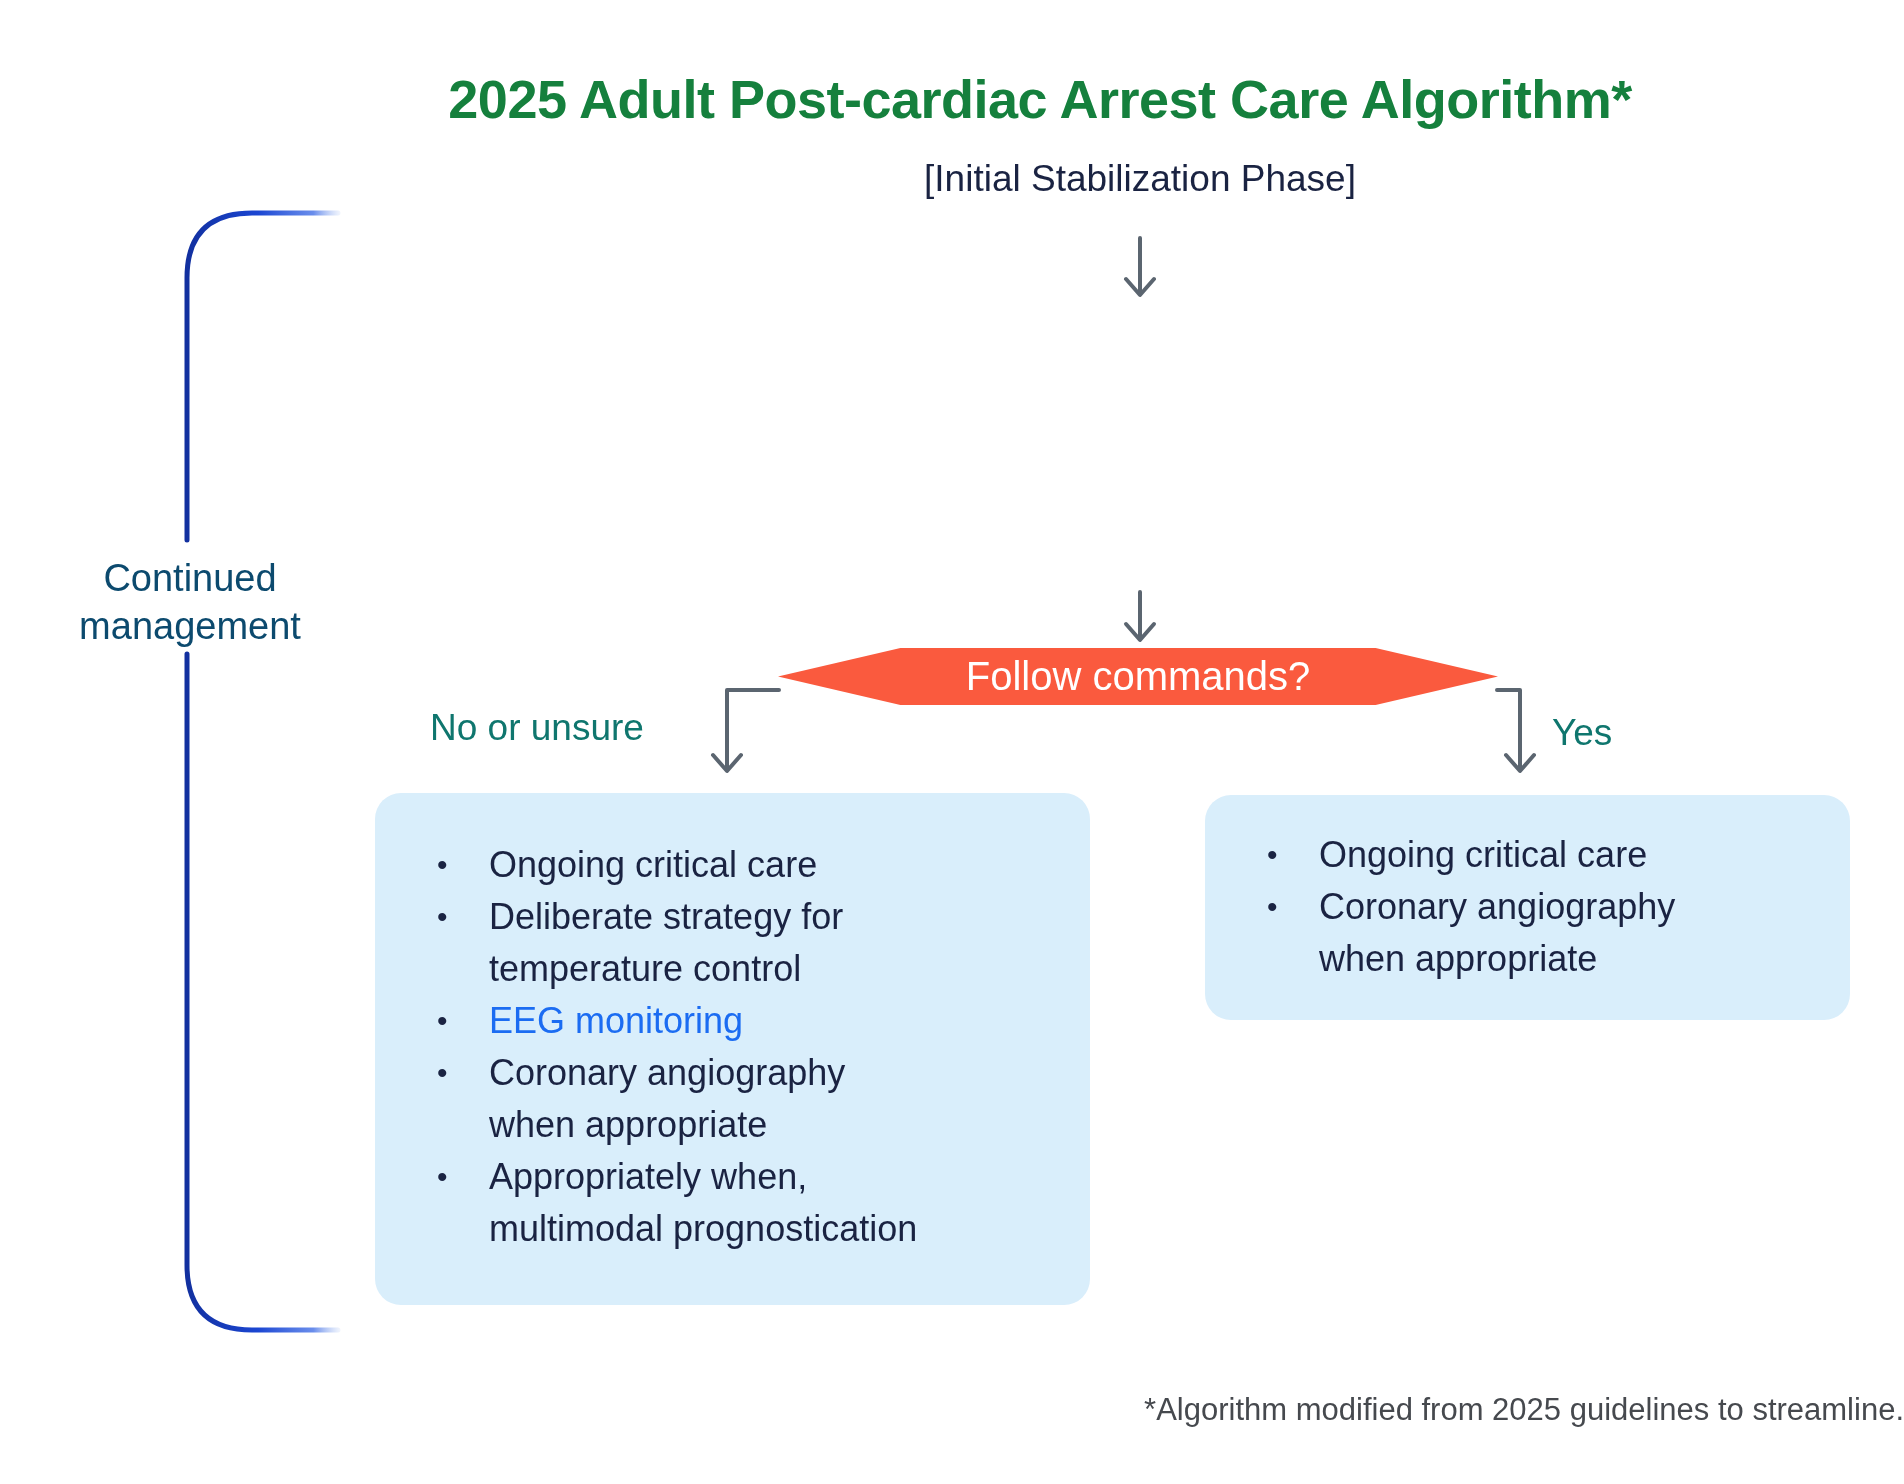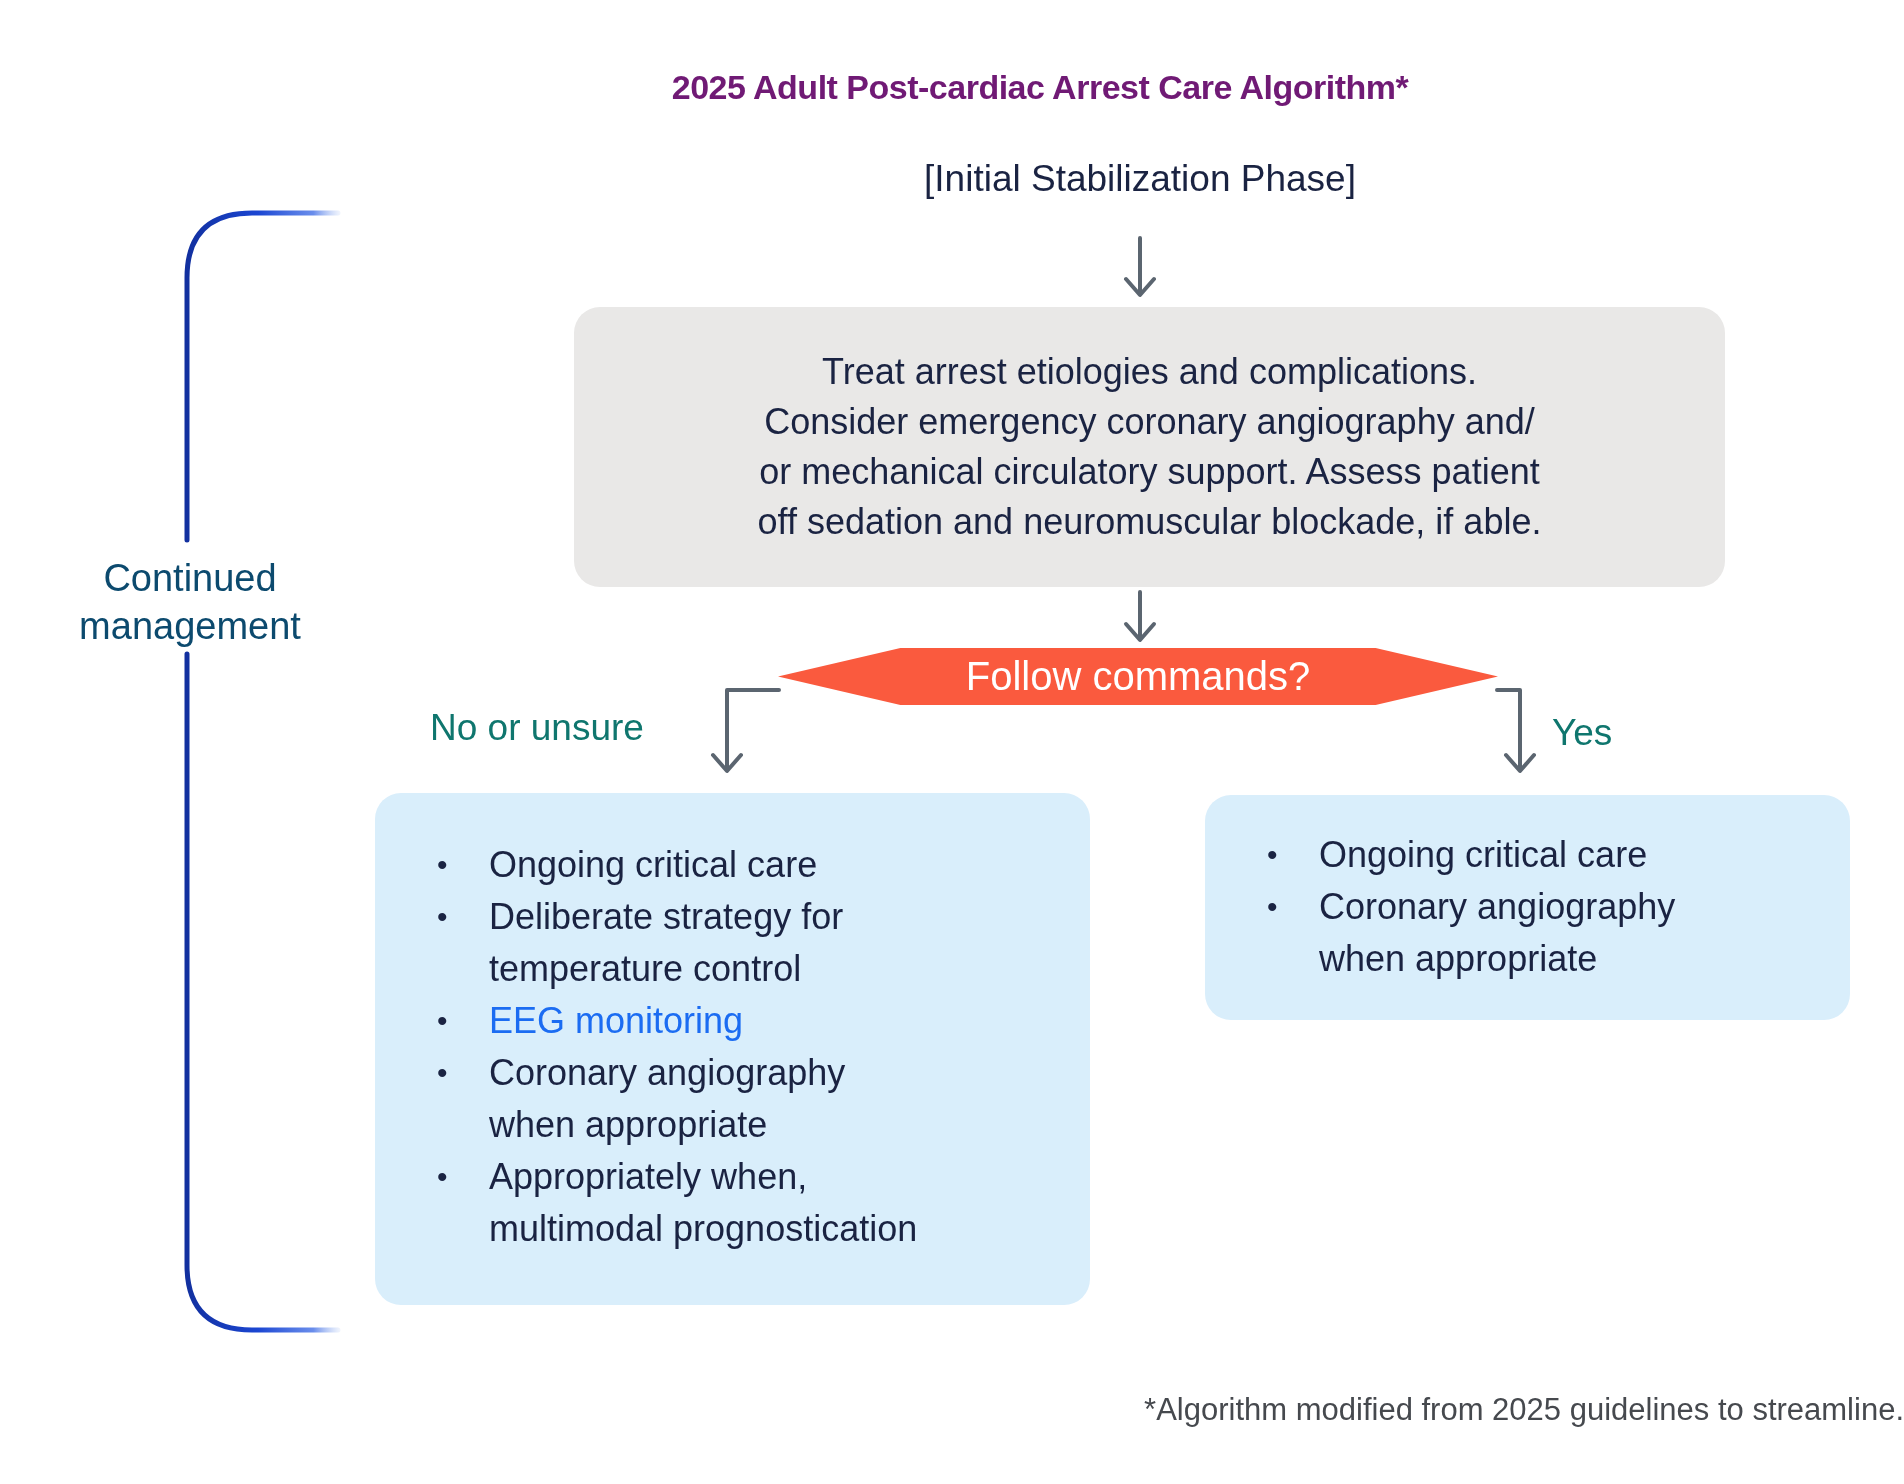--- a/index.html
+++ b/index.html
@@ -9,21 +9,21 @@
     background:#ffffff;
     font-family:"Liberation Sans", sans-serif;
     color:#1a2342;
     overflow:hidden;
   }
   svg.overlay{position:absolute;left:0;top:0;pointer-events:none;}
 
   .title{
     position:absolute;left:176px;right:0;top:68px;margin:0;
     text-align:center;
-    font-size:34px;font-weight:700;color:#701a75;letter-spacing:-0.5px;
+    font-size:54px;font-weight:700;color:#15803d;letter-spacing:-0.5px;
   }
   .phase{
     position:absolute;left:376px;right:0;top:158px;
     text-align:center;font-size:37px;color:#1a2342;
   }
   .treat-box{
     position:absolute;left:574px;top:307px;width:1151px;height:280px;
     background:#e9e8e7;border-radius:26px;
     display:flex;align-items:center;justify-content:center;
   }
@@ -94,26 +94,20 @@
     <path d="M 1140 238 V 292 M 1126 279 L 1140 295 L 1154 279" fill="none" stroke="#5b6570" stroke-width="4" stroke-linecap="round" stroke-linejoin="round"></path>
     <path d="M 1140 592 V 637 M 1126 624 L 1140 640 L 1154 624" fill="none" stroke="#5b6570" stroke-width="4" stroke-linecap="round" stroke-linejoin="round"></path>
     <path d="M 779 690 H 727 V 768 M 713 755 L 727 771 L 741 755" fill="none" stroke="#5b6570" stroke-width="4" stroke-linecap="round" stroke-linejoin="round"></path>
     <path d="M 1497 690 H 1520 V 768 M 1506 755 L 1520 771 L 1534 755" fill="none" stroke="#5b6570" stroke-width="4" stroke-linecap="round" stroke-linejoin="round"></path>
   </svg>
 
   <h1 class="title">2025 Adult Post-cardiac Arrest Care Algorithm*</h1>
 
   <div class="phase">[Initial Stabilization Phase]</div>
 
-  <div class="treat-box">
-    <div class="box-text">Treat arrest etiologies and complications.
-Consider emergency coronary angiography and/
-or mechanical circulatory support. Assess patient
-off sedation and neuromuscular blockade, if able.</div>
-  </div>
 
   <div class="hexagon">
     <span class="hex-label">Follow commands?</span>
   </div>
 
   <div class="branch-label no">No or unsure</div>
   <div class="branch-label yes">Yes</div>
 
   <div class="blue-box left">
     <ul>

